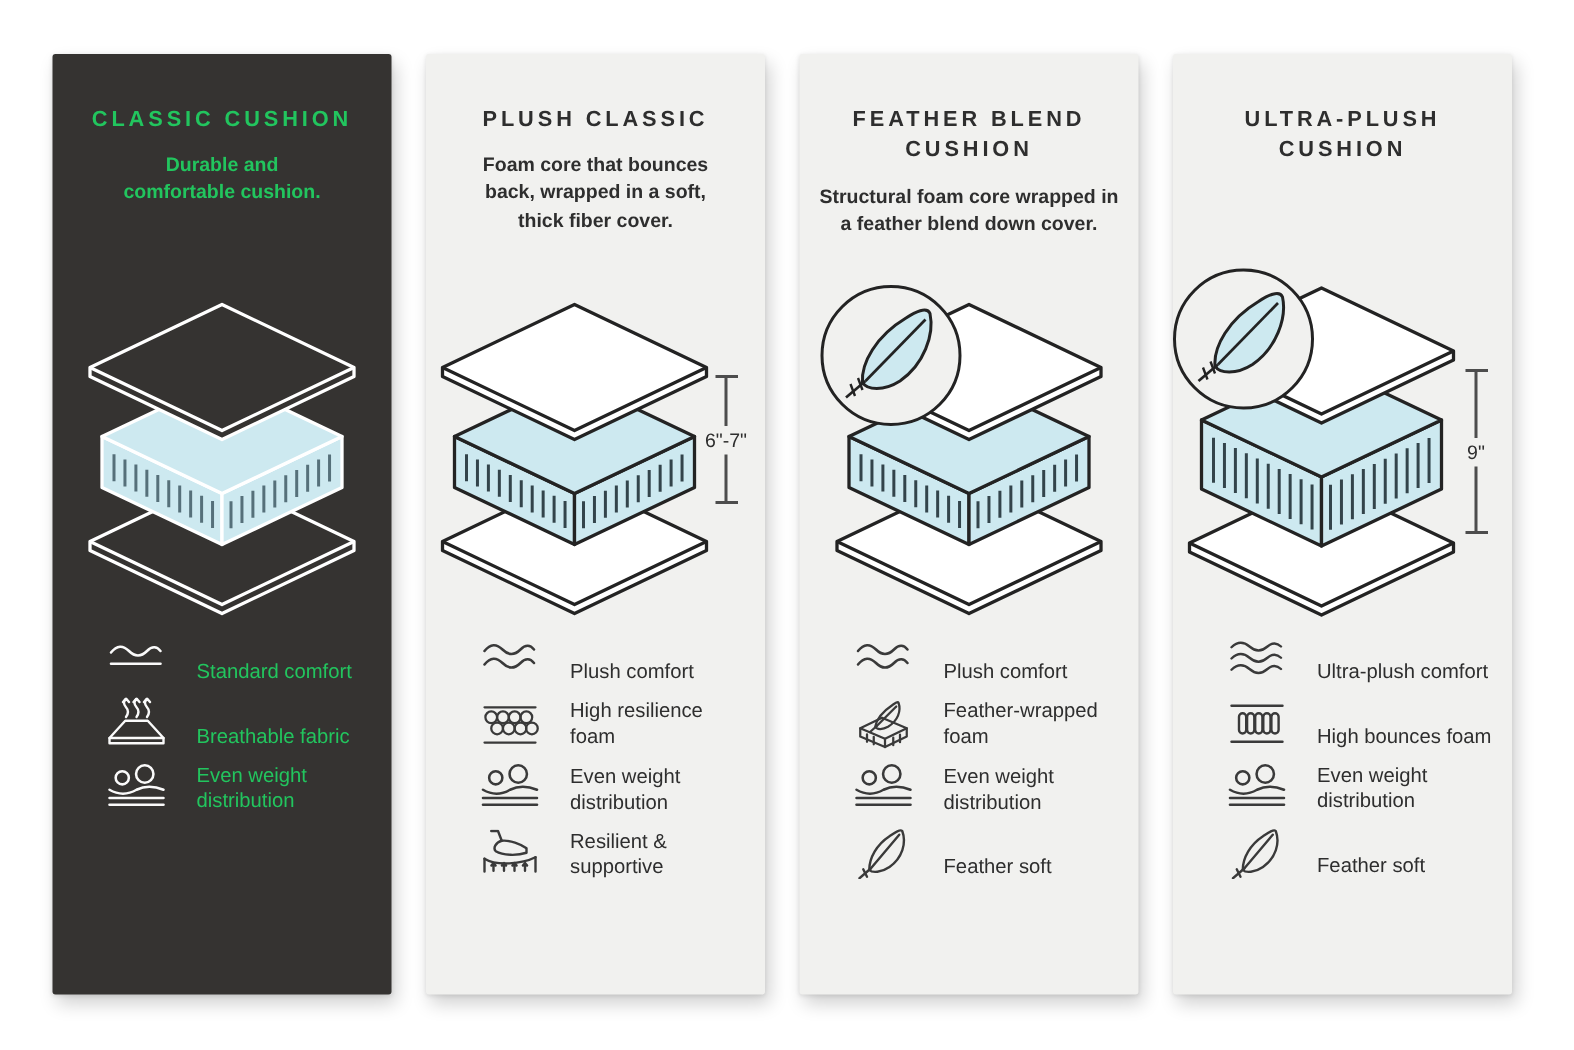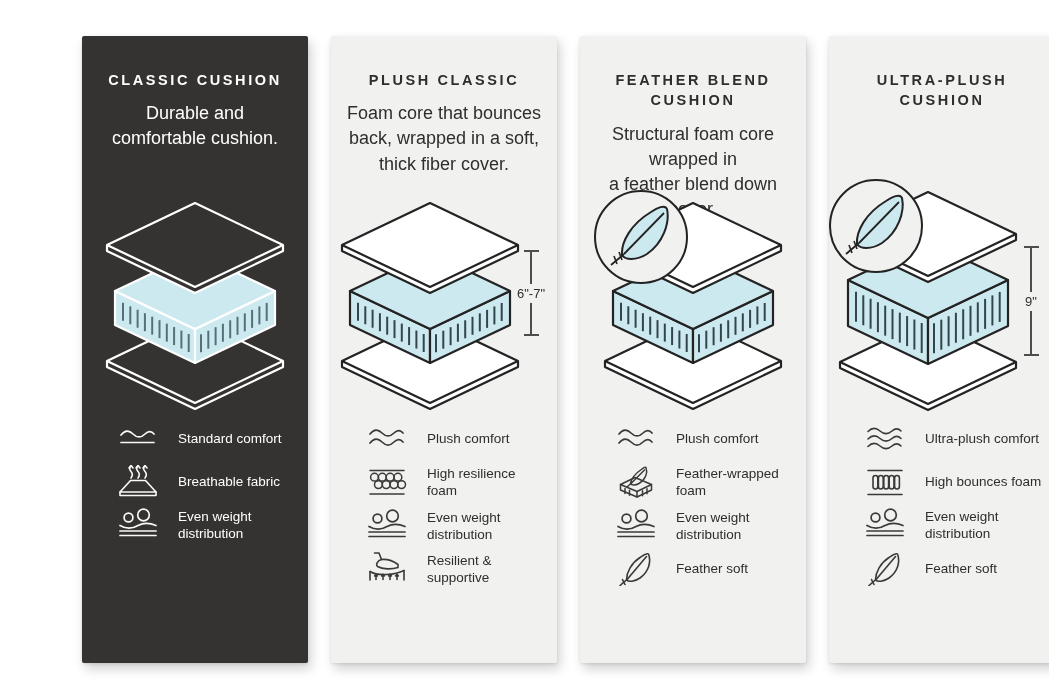--- a/index.html
+++ b/index.html
@@ -6,36 +6,36 @@
   body{
     width:1049px;height:700px;background:#ffffff;
     font-family:"Liberation Sans",sans-serif;overflow:hidden;position:relative;
   }
   .cards{position:absolute;left:35px;top:36px;display:flex;gap:23px;}
   .card{
     width:226px;height:627px;box-sizing:border-box;border-radius:2px;
     background:var(--light-card,#f1f1ef);color:#2e2e2e;
     box-shadow:3px 6px 12px rgba(0,0,0,.18),0 1px 3px rgba(0,0,0,.10);
   }
-  .card.dark{background:var(--dark-card,#353331);color:#ffffff;margin-left:47px;}
+  .card.dark{background:var(--dark-card,#353331);color:#22c55e;}
   .head{height:144px;box-sizing:border-box;padding:34px 12px 0;text-align:center;}
   .title{
     margin:0;font-size:14.5px;font-weight:bold;letter-spacing:2.6px;
     line-height:1.4;white-space:pre-line;
   }
-  .desc{margin:11px 0 0;font-size:18px;line-height:1.4;white-space:pre-line;}
+  .desc{margin:11px 0 0;font-size:13px;line-height:1.4;white-space:pre-line;font-weight:bold;}
   .art{height:240px;position:relative;display:flex;justify-content:center;align-items:center;}
   .art .cushion{display:block;}
   .art.shift .cushion{position:relative;left:-14px;}
   .dim{position:absolute;display:flex;flex-direction:column;align-items:center;width:36px;}
   .dim .cap{width:15px;height:2px;background:#4d4d4d;}
   .dim .bar{width:2px;flex:1;background:#4d4d4d;}
   .dim .lbl{font-size:13px;color:#2e2e2e;padding:2px 0;white-space:nowrap;}
   .features{padding-left:36px;margin-top:2px;}
-  .feat{display:flex;align-items:center;min-height:34px;margin-bottom:9px;}
+  .feat{display:flex;align-items:flex-end;min-height:34px;margin-bottom:9px;}
   .fi{width:40px;height:34px;flex:none;margin-right:20px;color:#3a3a3a;}
   .card.dark .fi{color:#fafafa;}
   .fi svg{width:100%;height:100%;display:block;}
   .flabel{font-size:13.5px;line-height:1.28;white-space:pre-line;}
 </style>
 </head>
 <body>
 
 <div class="cards">
 

